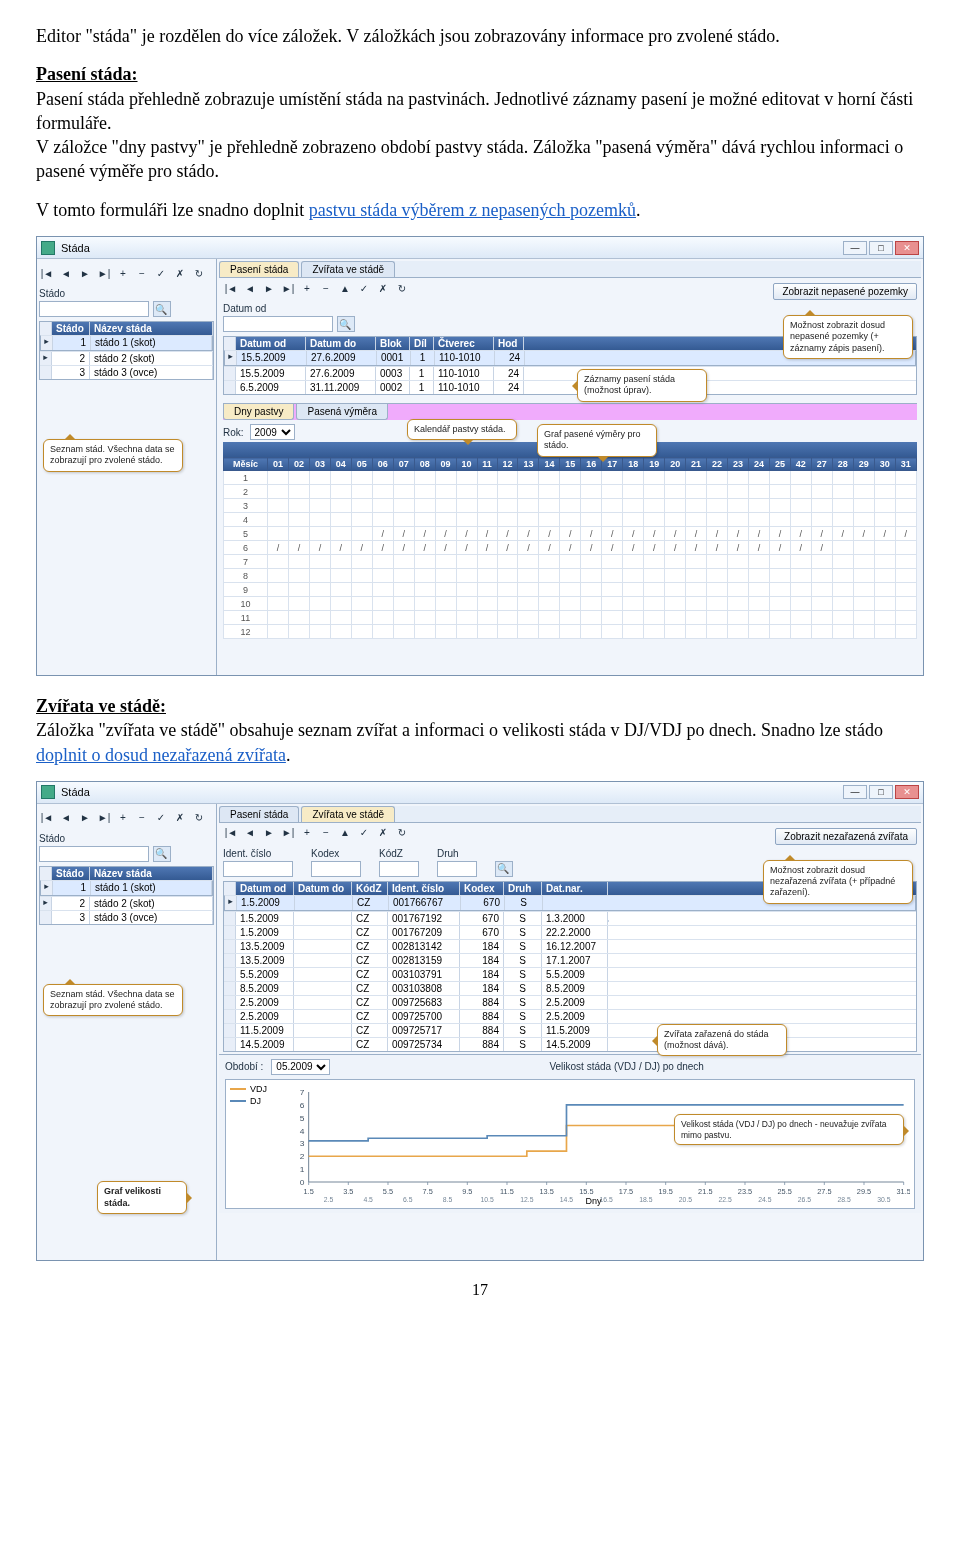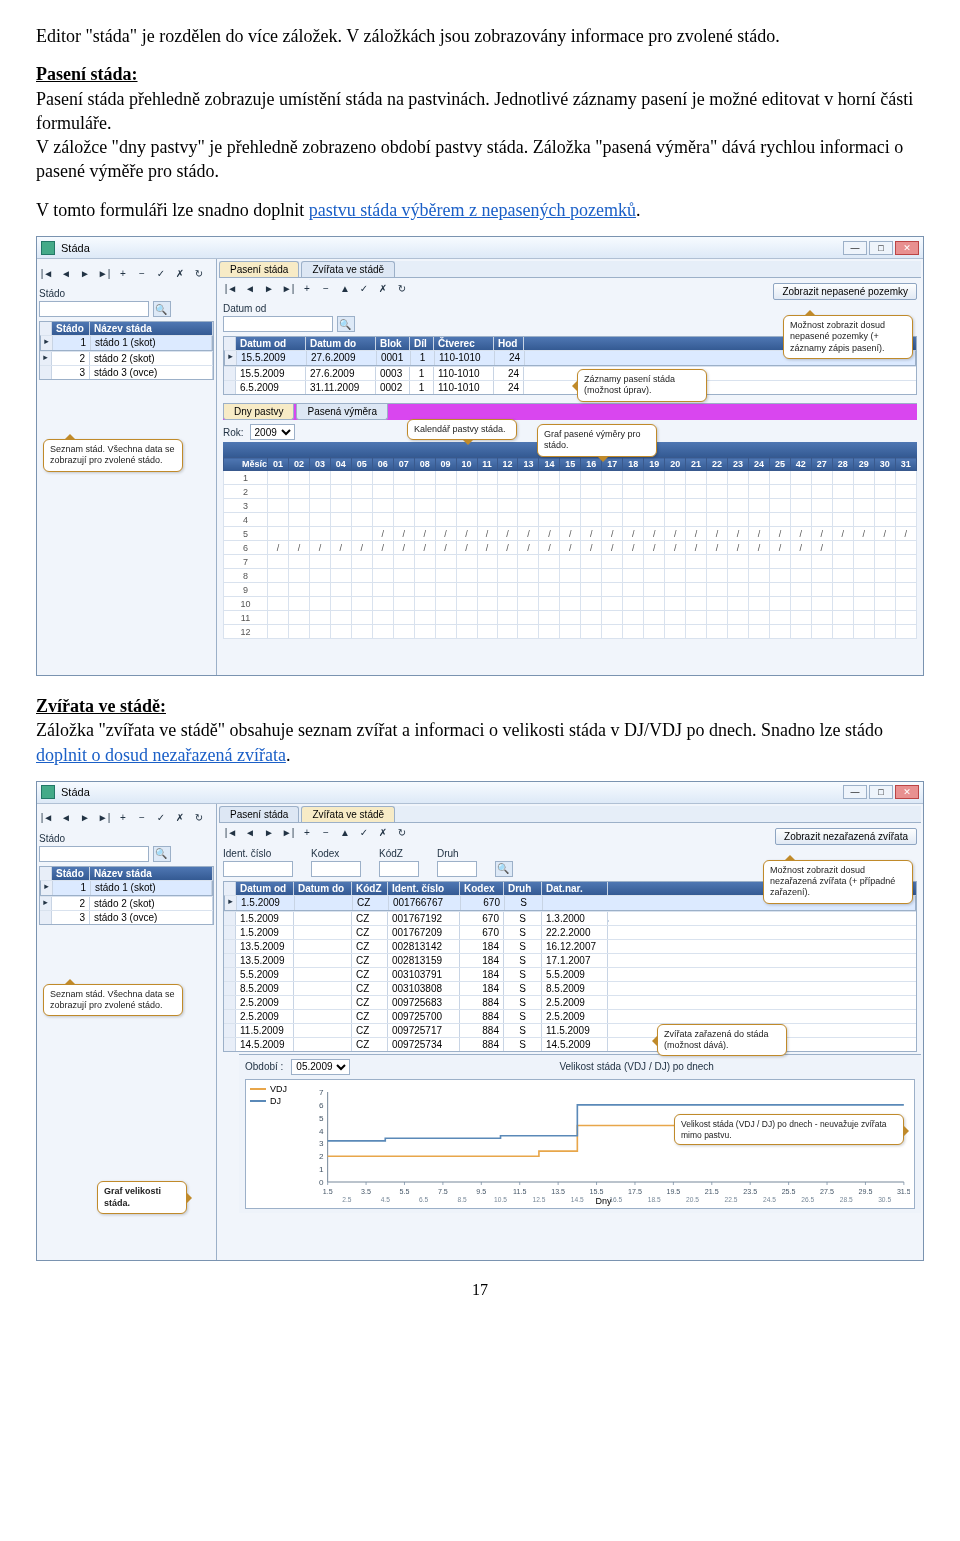--- a/index.html
+++ b/index.html
@@ -25,32 +25,32 @@
   .binoc { width: 18px; height: 16px; background: #dde9f7; border: 1px solid #9cb0c8; display: flex; align-items: center; justify-content: center; }
   .grid { border: 1px solid #9cb0c8; background: #fff; font-size: 10px; }
   .grid .hdr { display: flex; background: linear-gradient(#4f77b3,#345a93); color: #fff; font-weight: bold; }
   .grid .hdr .cell, .grid .row .cell { border-right: 1px solid #c8d4e4; padding: 1px 4px; white-space: nowrap; overflow: hidden; }
   .grid .row { display: flex; border-top: 1px solid #d9e2ee; background: #fff; }
   .grid .row.sel { background: #dceaff; }
   .rowmark { width: 12px; background: #e8eef8; border-right: 1px solid #c8d4e4; text-align: center; color: #234; font-size: 9px; }
   .tabs { display: flex; border-bottom: 1px solid #9cb0c8; background: #e6eef8; }
   .tab { padding: 2px 10px; border: 1px solid #9cb0c8; border-bottom: none; background: #dde7f4; margin-right: 2px; font-size: 10px; border-radius: 3px 3px 0 0; }
   .tab.active { background: #f7ebc6; }
-  .subtabs { display: flex; margin-top: 6px; border-top: 1px solid #9cb0c8; background: #d946ef; }
+  .subtabs { display: flex; margin-top: 6px; border-top: 1px solid #9cb0c8; background: #f0abfc; }
   .subtab { padding: 2px 10px; border: 1px solid #9cb0c8; border-top: none; background: #dde7f4; margin-right: 2px; font-size: 10px; border-radius: 0 0 3px 3px; }
   .subtab.active { background: #f7ebc6; }
   .btn { background: linear-gradient(#fdfefe,#e1e9f4); border: 1px solid #8ea5c2; padding: 2px 8px; font-size: 10px; border-radius: 2px; }
   .rightbtn { position: absolute; right: 6px; top: 24px; }
   .callout { position: absolute; background: #fff; border: 1px solid #c08a2a; border-radius: 6px; padding: 4px 6px; font-size: 9px; color: #222; box-shadow: 1px 1px 3px rgba(0,0,0,.2); line-height: 1.25; }
   .callout::after { content: ""; position: absolute; width: 0; height: 0; border: 6px solid transparent; }
   .callout.point-up::after { border-bottom-color: #c08a2a; top: -12px; left: 20px; }
   .callout.point-left::after { border-right-color: #c08a2a; left: -12px; top: 10px; }
   .callout.point-right::after { border-left-color: #c08a2a; right: -12px; top: 10px; }
   .callout.point-down::after { border-top-color: #c08a2a; bottom: -12px; left: 50%; }
-  .bottombar { border-top: 1px solid #9cb0c8; background: #eef3fa; padding: 4px 6px; margin-left: 20px; }
+  .bottombar { border-top: 1px solid #9cb0c8; background: #eef3fa; padding: 4px 6px; }
   .calendar { margin-top: 6px; }
   .calhdr { background: linear-gradient(#4f77b3,#345a93); color: #fff; text-align: center; padding: 2px 0; font-weight: bold; font-size: 10px; }
   .caltab { width: 100%; border-collapse: collapse; background: #fff; font-size: 10px; }
   .caltab th { background: linear-gradient(#4f77b3,#345a93); color: #fff; font-weight: bold; padding: 1px 0; border: 1px solid #39598d; font-size: 9px; }
   .caltab td { border: 1px solid #d9e2ee; text-align: center; height: 14px; font-size: 9px; color: #555; }
   .caltab td.m { background: #fff; font-weight: normal; text-align: center; width: 36px; }
   .rowyear { display: flex; align-items: center; gap: 6px; margin: 4px 0 2px 4px; }
   select, .sel { border: 1px solid #9cb0c8; font-size: 10px; height: 16px; background: #fff; }
   .chart { background: #fff; border: 1px solid #9cb0c8; margin-top: 4px; padding: 4px; display: flex; gap: 10px; position: relative; }
   .legend { font-size: 9px; }
@@ -208,21 +208,21 @@
       <div class="rowyear">
         <span class="lbl">Rok:</span>
         <select class="sel"><option>2009</option></select>
       </div>
 
       <div class="calendar" style="margin:0 4px;">
         <div class="calhdr">Pastva dny</div>
         <table class="caltab" id="caltab">
             <tbody>
               <tr>
-                <th style="width:44px;text-align:right;">Měsíc</th>
+                <th style="width:44px;">Měsíc</th>
                 <th>01</th>
                 <th>02</th>
                 <th>03</th>
                 <th>04</th>
                 <th>05</th>
                 <th>06</th>
                 <th>07</th>
                 <th>08</th>
                 <th>09</th>
                 <th>10</th>

